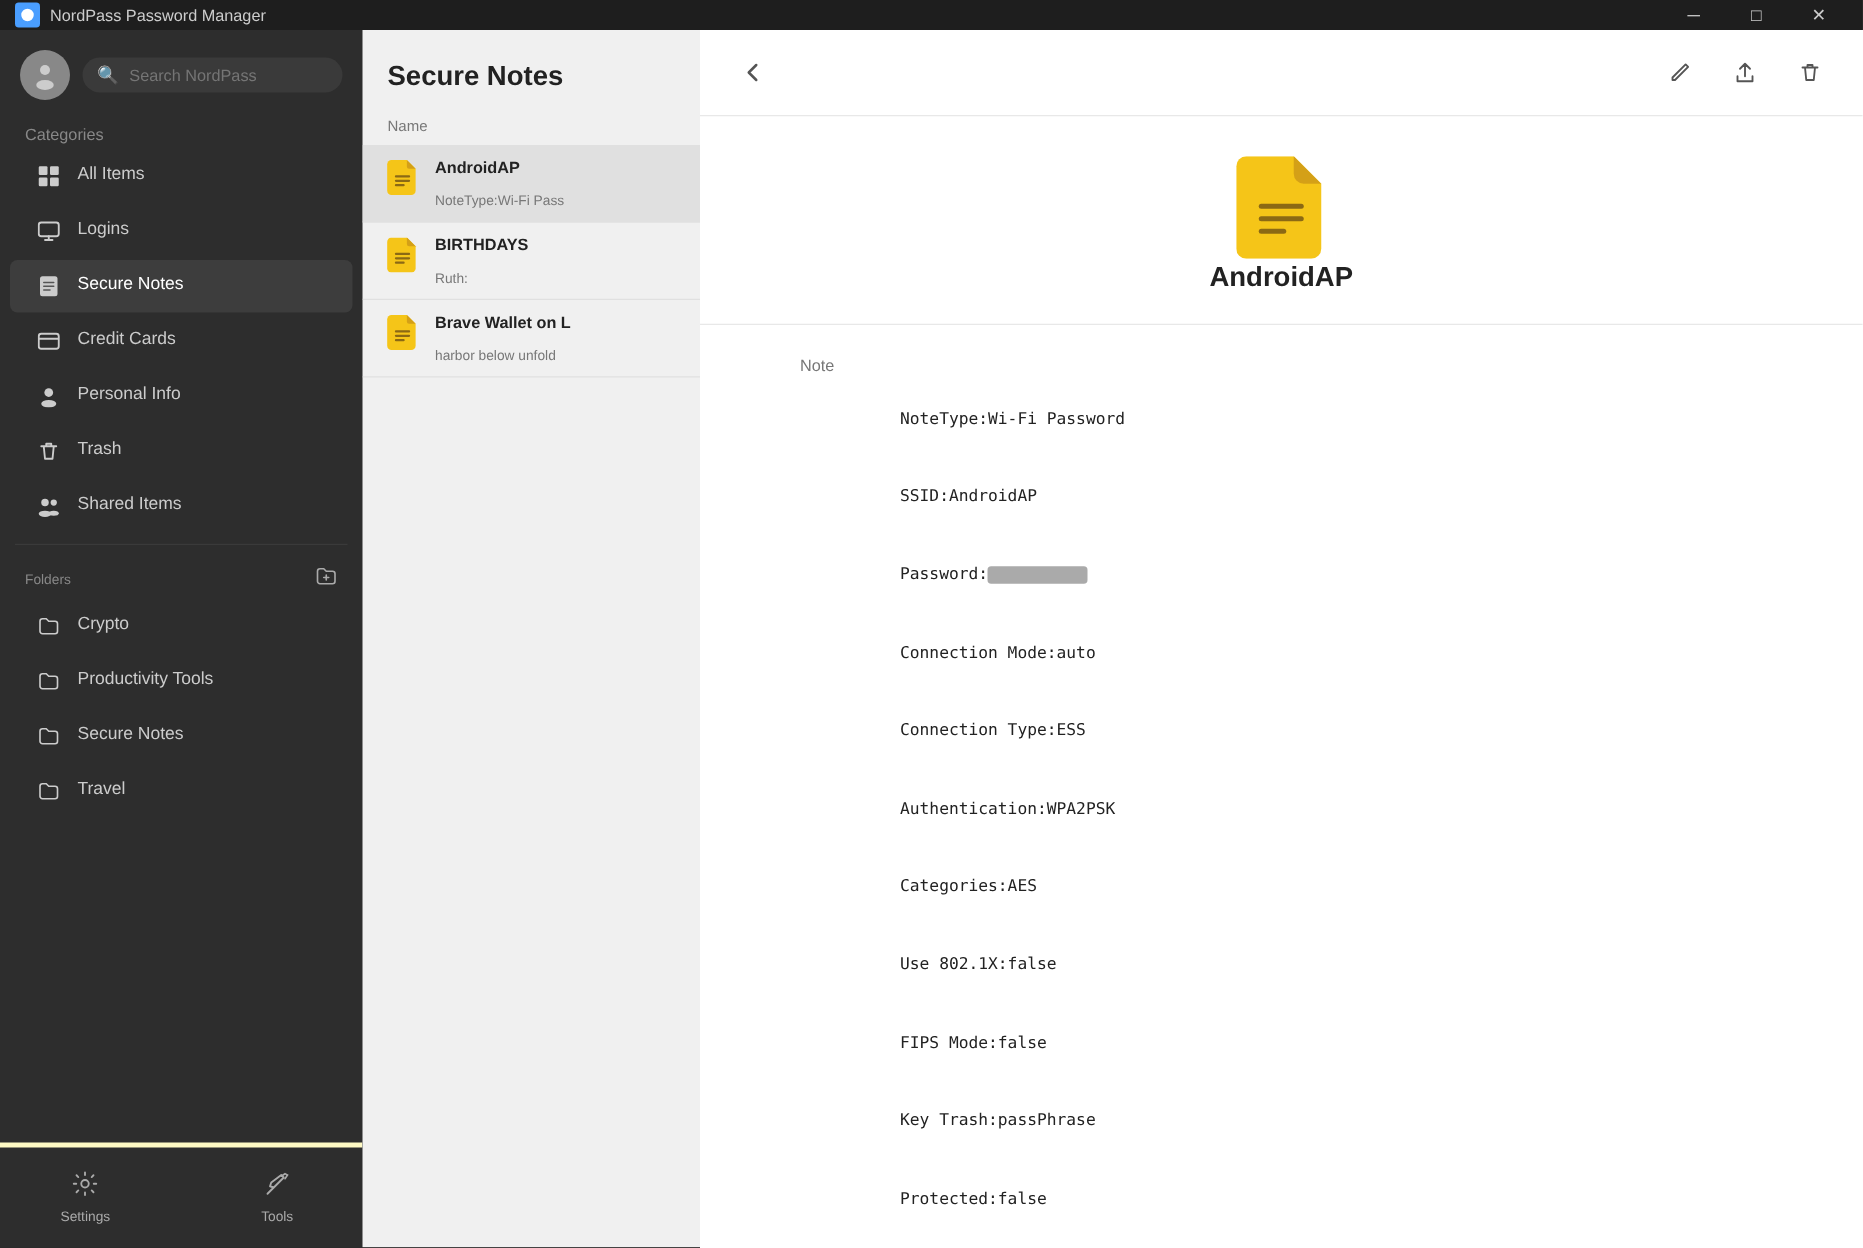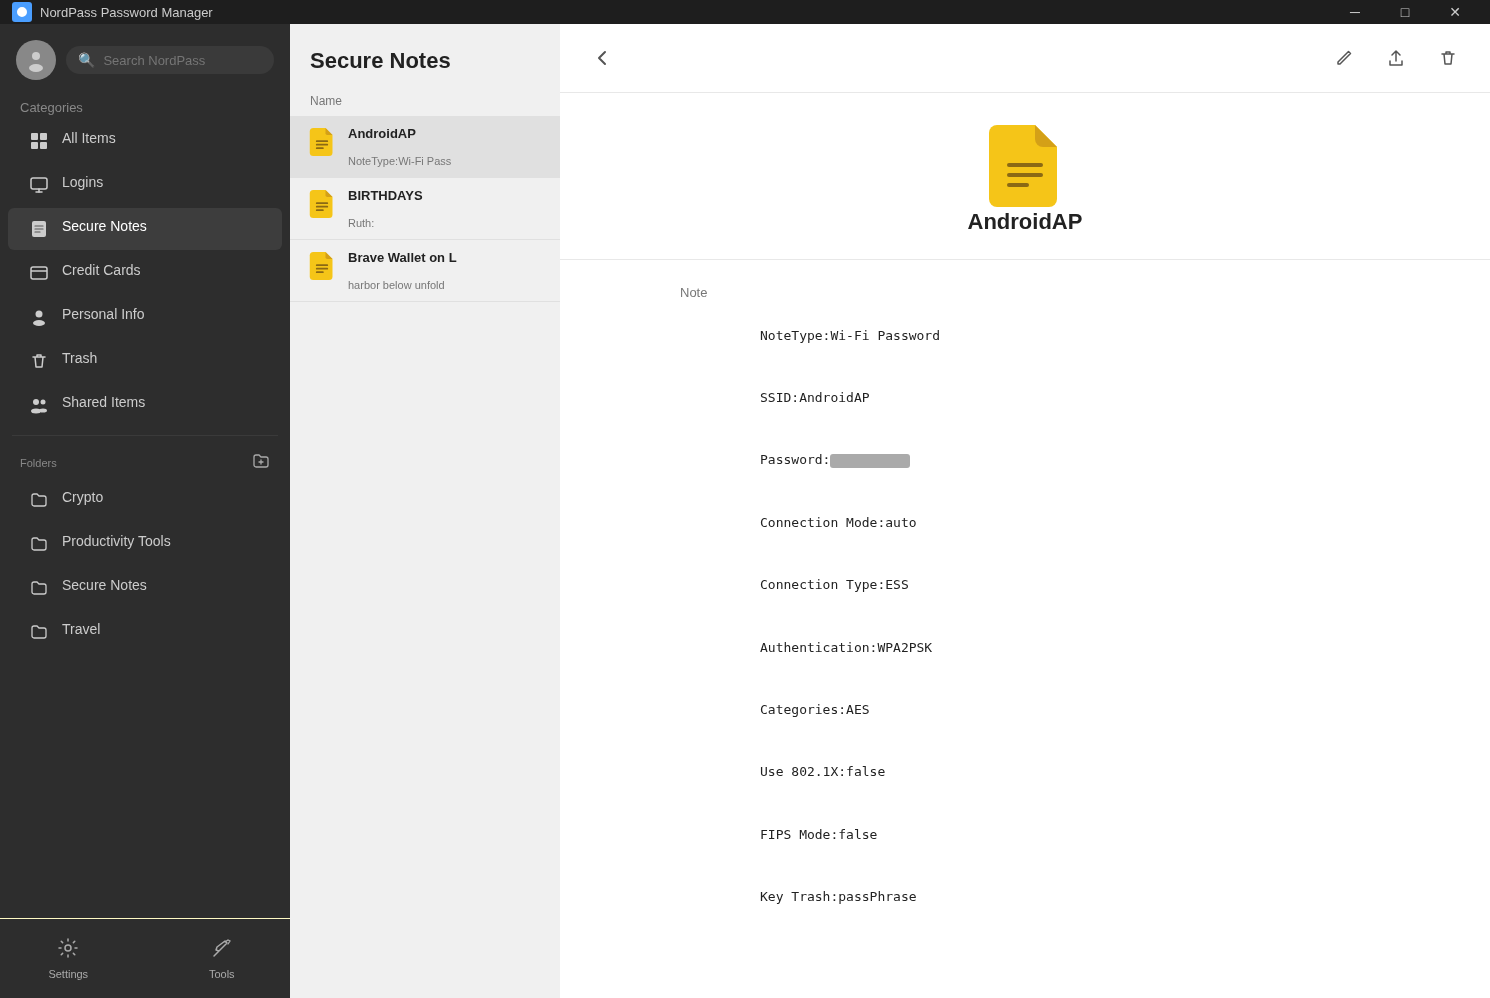--- a/index.html
+++ b/index.html
@@ -95,21 +95,21 @@
       align-items: center;
       justify-content: space-between;
       padding: 8px 20px 4px;
     }
     .folders-label { color: #888; font-size: 11px; }
     .add-folder-btn { color: #aaa; cursor: pointer; font-size: 16px; }
 
     .sidebar-bottom {
       margin-top: auto;
       display: flex;
-      border-top: 1px solid #fef9c3;
+      border-top: 4px solid #fef9c3;
       padding: 8px 12px;
       gap: 41px;
     }
     .sidebar-bottom-btn {
       flex: 1;
       display: flex;
       flex-direction: column;
       align-items: center;
       gap: 4px;
       padding: 10px;
@@ -202,21 +202,20 @@
       display: flex;
       align-items: flex-start;
       margin-bottom: 12px;
     }
     .field-label {
       width: 80px;
       font-size: 13px;
       color: #777;
       flex-shrink: 0;
       padding-top: 1px;
-      margin-left: 40px;
     }
     .field-value {
       flex: 1;
       font-size: 13px;
       color: #222;
       line-height: 1.6;
       white-space: pre-wrap;
       font-family: 'Segoe UI', monospace;
     }
     .field-value .blurred {
@@ -512,20 +511,21 @@
           <div>NoteType:Wi-Fi Password</div>
           <div>SSID:AndroidAP</div>
           <div>Password:<span class="blurred">&nbsp;&nbsp;&nbsp;&nbsp;&nbsp;&nbsp;&nbsp;&nbsp;</span></div>
           <div>Connection Mode:auto</div>
           <div>Connection Type:ESS</div>
           <div>Authentication:WPA2PSK</div>
           <div>Categories:AES</div>
           <div>Use 802.1X:false</div>
           <div>FIPS Mode:false</div>
           <div>Key Trash:passPhrase</div>
+          <div>Protected:false</div>
           
           
           
           
           
           
           
           
           
           

